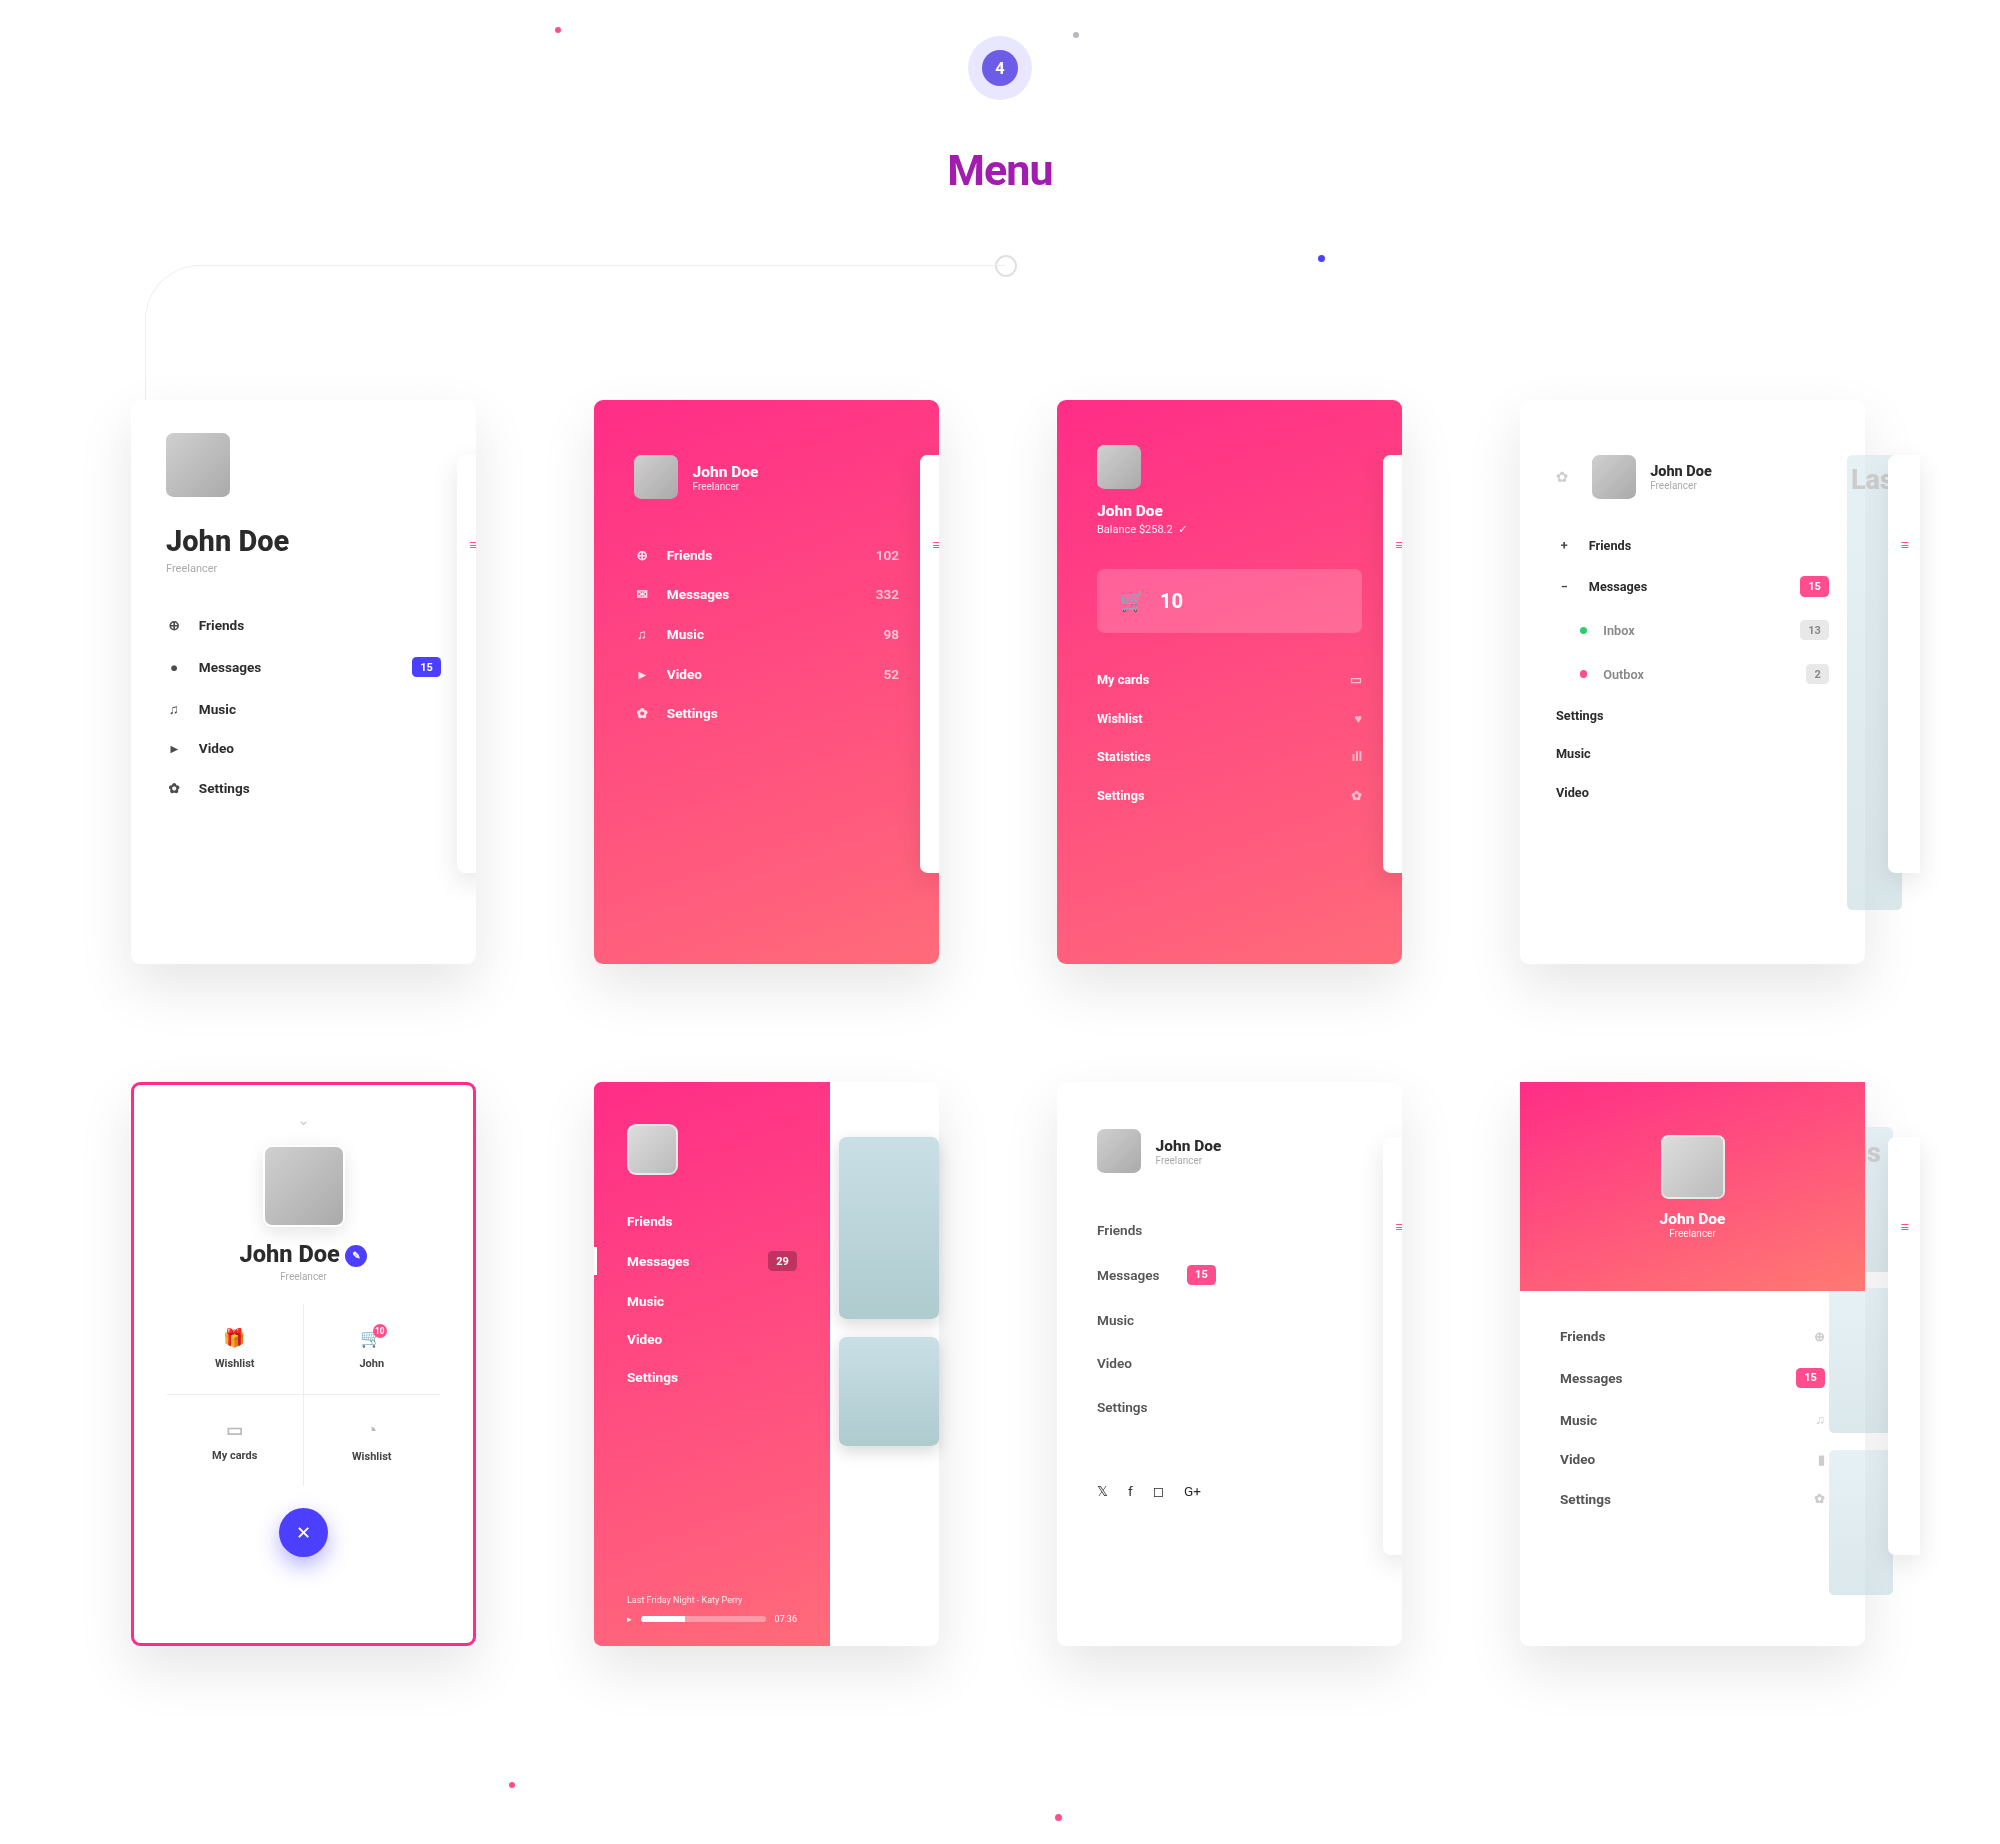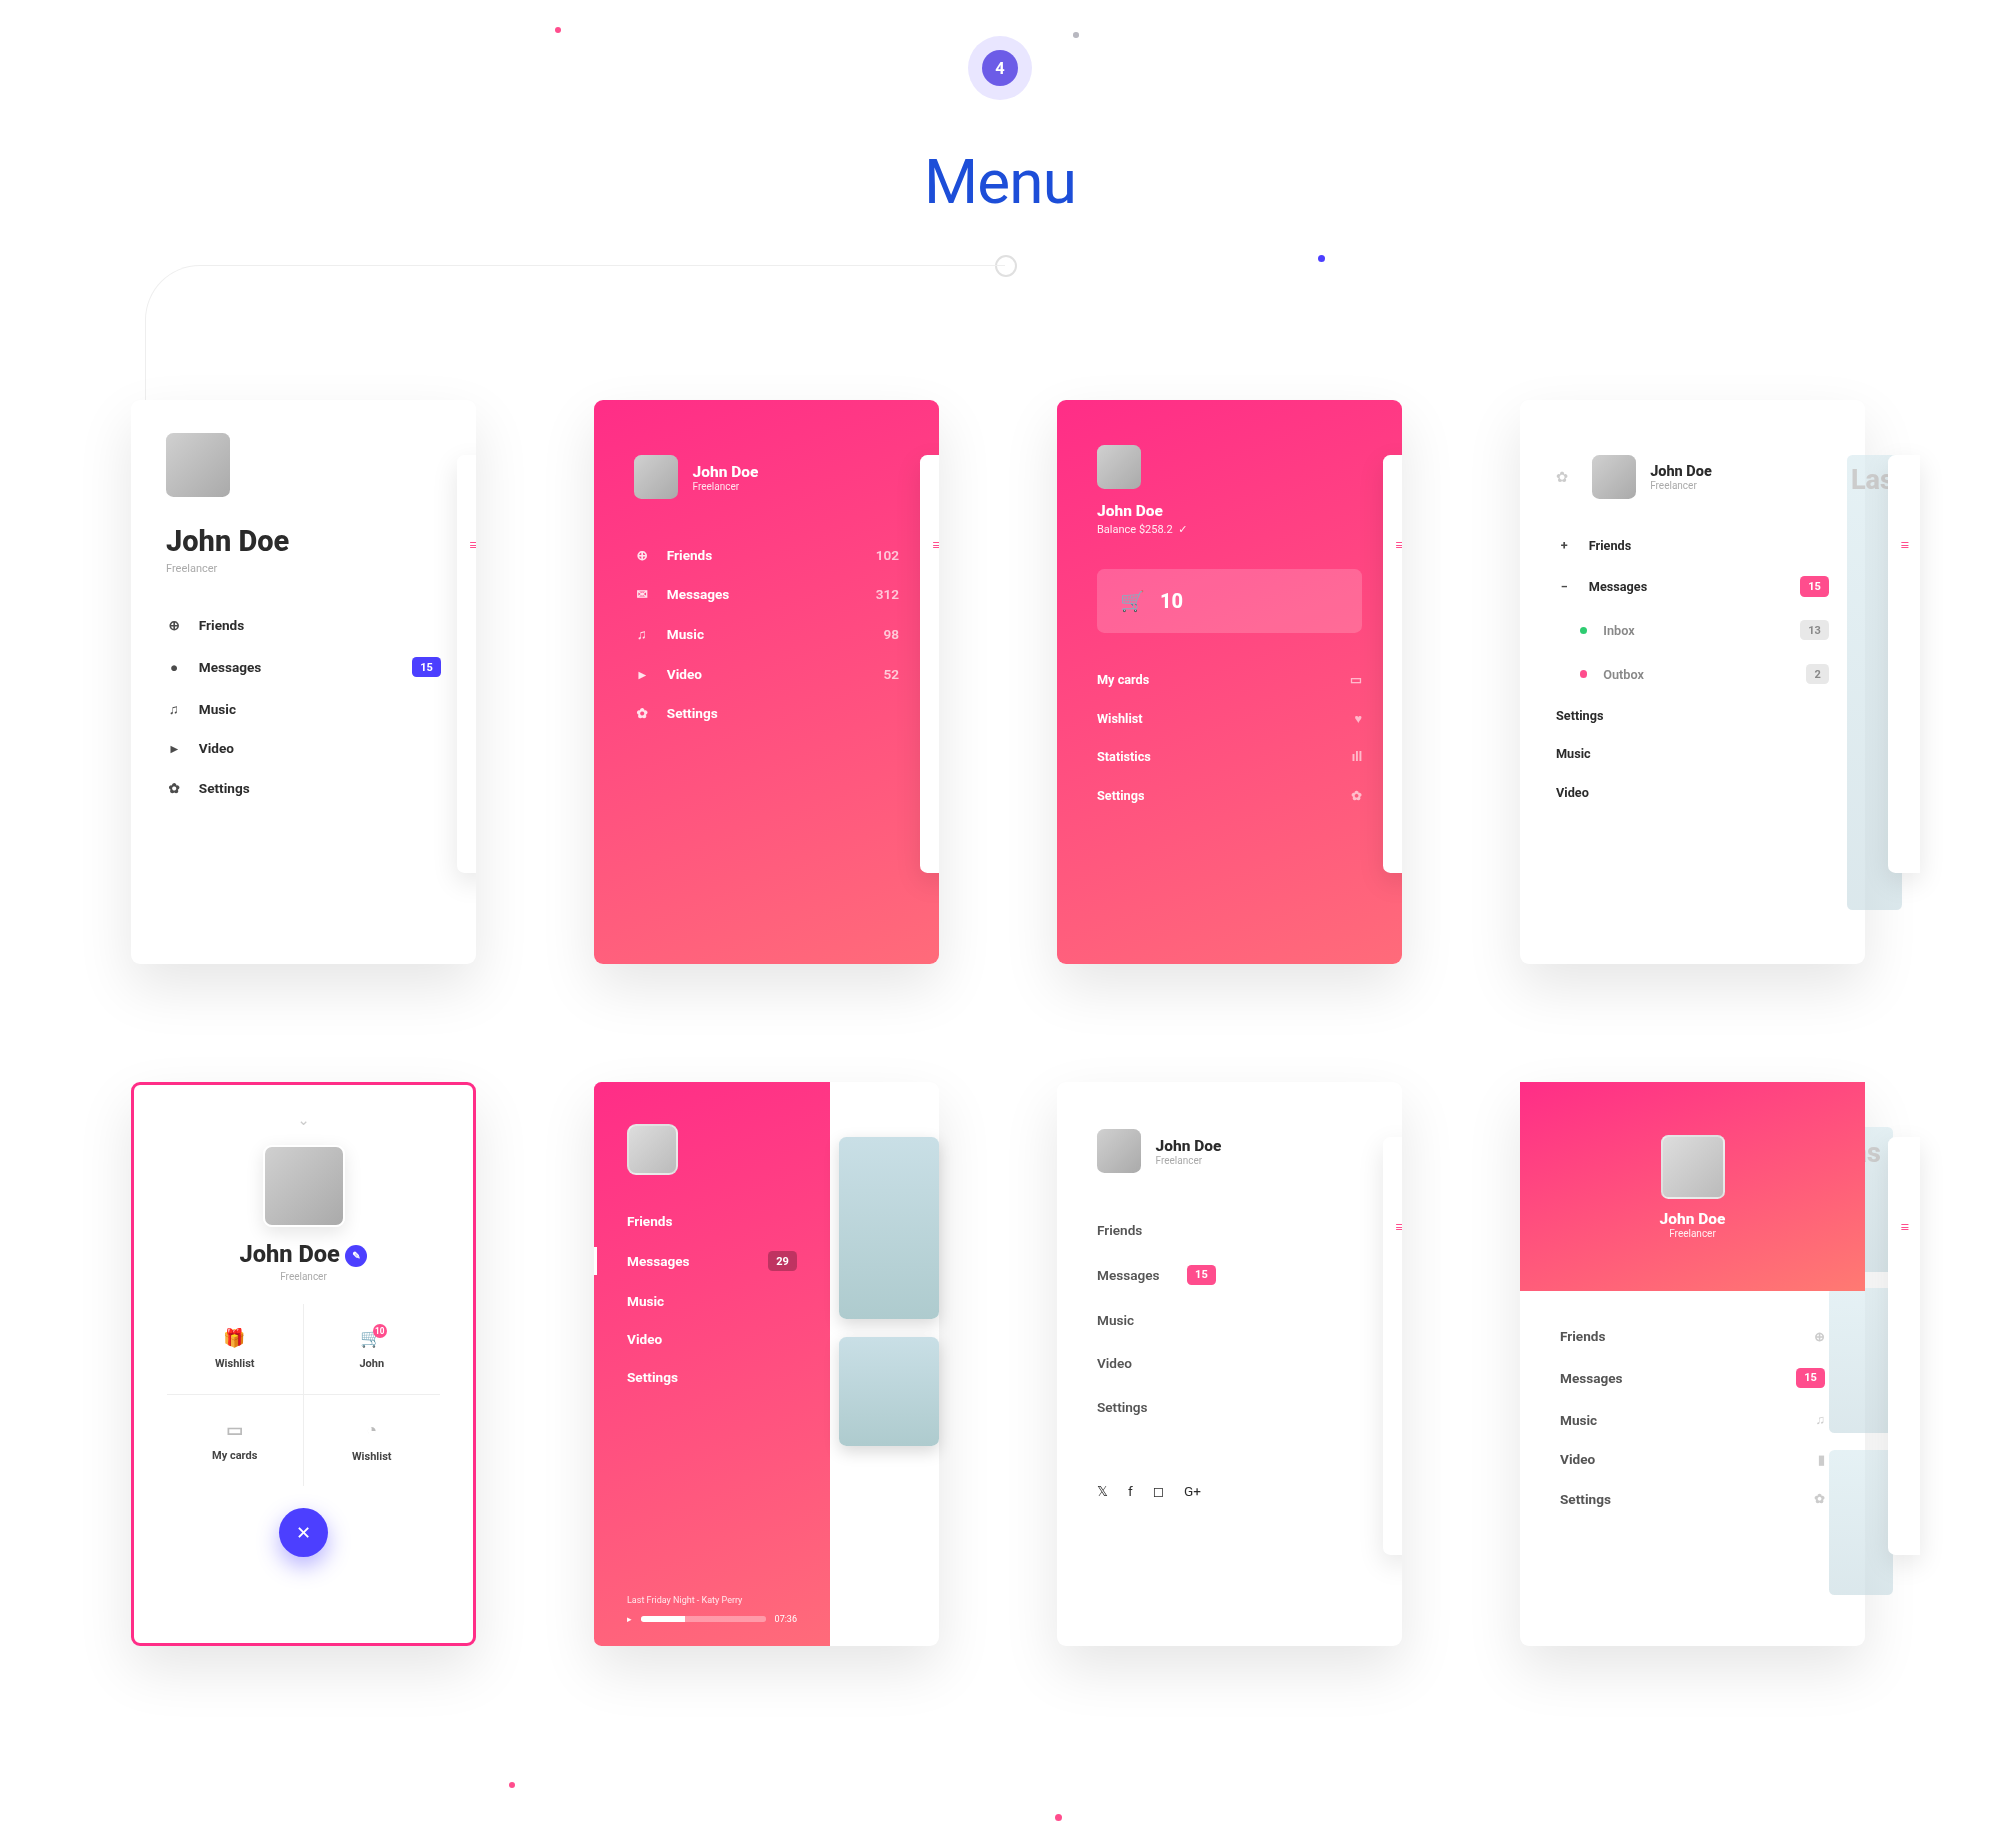--- a/index.html
+++ b/index.html
@@ -3,21 +3,21 @@
 <meta charset="utf-8">
 <style>
 * { margin: 0; padding: 0; box-sizing: border-box; }
 body { font-family: -apple-system, BlinkMacSystemFont, 'Segoe UI', Roboto, sans-serif; background: #fff; width: 2000px; height: 1845px; position: relative; overflow: hidden; }
 .dot { position: absolute; border-radius: 50%; }
 .stage { position: relative; width: 100%; height: 100%; }
 
 
 .section-badge { position: absolute; left: 50%; top: 36px; transform: translateX(-50%); width: 64px; height: 64px; border-radius: 50%; background: #e9e6ff; display: flex; align-items: center; justify-content: center; }
 .section-badge-inner { width: 36px; height: 36px; border-radius: 50%; background: #6c5ce7; color: #fff; display: flex; align-items: center; justify-content: center; font-size: 16.4px; font-weight: 700; }
-.section-title { position: absolute; left: 50%; top: 145px; transform: translateX(-50%); font-size: 62px; font-weight: 400; color: #1d4ed8; letter-spacing: -0.9px; }
+.section-title { position: absolute; left: 50%; top: 145px; transform: translateX(-50%); font-size: 43px; font-weight: 700; color: #a21caf; letter-spacing: -0.9px; }
 .connector-circle { position: absolute; left: 995px; top: 255px; width: 22px; height: 22px; border: 2.7px solid #e0e0e0; border-radius: 50%; background: #fff; }
 .connector-path { position: absolute; left: 145px; top: 265px; width: 860px; height: 382px; border-left: 1.8px solid #eee; border-top: 1.8px solid #eee; border-top-left-radius: 55px; }
 
 
 .cards { position: absolute; top: 400px; left: 131px; display: grid; grid-template-columns: repeat(4, 345px); grid-template-rows: 564px 564px; gap: 118px 118px; }
 .card { width: 345px; height: 564px; background: #fff; border-radius: 9px; box-shadow: 0 23px 55px rgba(0,0,0,0.1); position: relative; overflow: hidden; }
 .card-gradient { background: linear-gradient(160deg, #ff2d87 0%, #ff6b7a 100%); color: #fff; }
 .side-panel { position: absolute; right: -12.7px; top: 55px; width: 32px; height: 418px; background: #fff; border-radius: 7.3px 0 0 7.3px; box-shadow: 0 9px 27px rgba(0,0,0,0.1); }
 .side-lines { position: absolute; right: 11px; top: 82px; color: #ff4d8d; font-size: 14.5px; }
 
@@ -185,21 +185,21 @@
       </div>
       <div class="menu">
         <div class="menu-item">
             <span class="icon">⊕</span>
             <span>Friends</span>
             <span class="count">102</span>
           </div>
         <div class="menu-item">
             <span class="icon">✉</span>
             <span>Messages</span>
-            <span class="count">312</span>
+            <span class="count">332</span>
           </div>
         <div class="menu-item">
             <span class="icon">♫</span>
             <span>Music</span>
             <span class="count">98</span>
           </div>
         <div class="menu-item">
             <span class="icon">▸</span>
             <span>Video</span>
             <span class="count">52</span>

